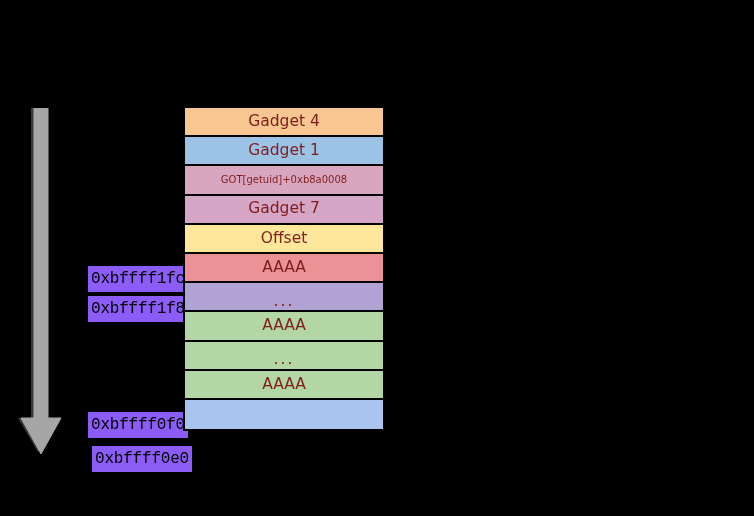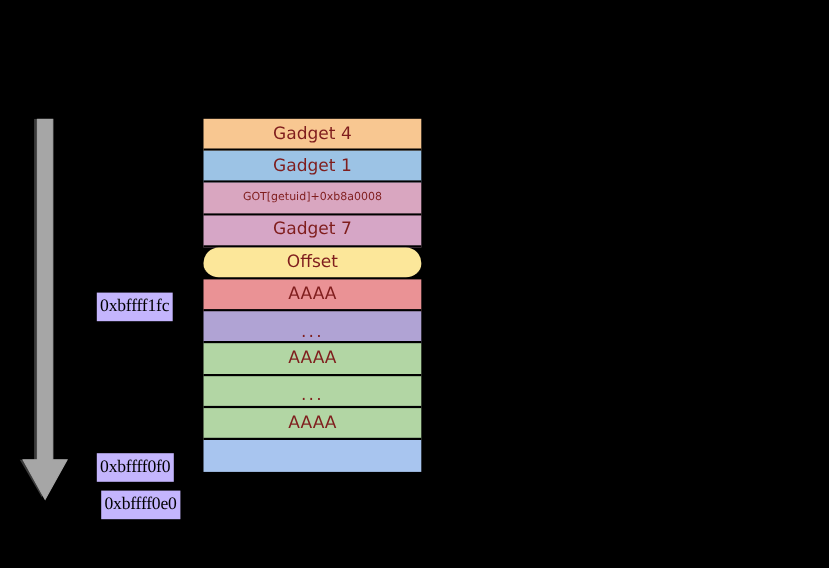--- a/index.html
+++ b/index.html
@@ -44,25 +44,25 @@
     position: absolute;
     left: 0;
     top: 0;
     width: 56px;
     height: 360px;
   }
 
   
   .addr {
     position: absolute;
-    background: #c4b5fd;
+    background: #8b5cf6;
     color: #000000;
     font-size: 16px;
     line-height: 26px;
-    font-family: Liberation Serif, serif;
+    font-family: Liberation Mono, monospace;
     white-space: nowrap;
     padding: 0 3px;
     letter-spacing: -0.2px;
   }
 
   
   .stack {
     position: absolute;
     left: 183px;
     top: 106px;
@@ -111,37 +111,38 @@
   <div class="arrow-wrap">
     <svg class="arrow-shadow" viewBox="0 0 56 360" preserveAspectRatio="none">
       <polygon points="17,0 31,0 31,310 44,310 24,344 4,310 17,310" fill="#3b3b3b"></polygon>
     </svg>
     <svg class="arrow-body" viewBox="0 0 56 360" preserveAspectRatio="none">
       <polygon points="20,0 34,0 34,310 47,310 27,346 7,310 20,310" fill="#a6a6a6" stroke="#a6a6a6" stroke-width="1"></polygon>
     </svg>
   </div>
 
   <div class="addr" style="left:88px; top:266px;">0xbffff1fc</div>
+  <div class="addr" style="left:88px; top:296px;">0xbffff1f8</div>
   <div class="addr" style="left:88px; top:412px;">0xbffff0f0</div>
   <div class="addr" style="left:92px; top:446px;">0xbffff0e0</div>
 
   <div class="stack" id="stack">
       <div class="row" style="background: rgb(248, 199, 145);">
         <span class="label">Gadget 4</span>
       </div>
       <div class="row" style="background: rgb(156, 195, 229);">
         <span class="label">Gadget 1</span>
       </div>
       <div class="row small" style="background: rgb(217, 166, 192);">
         <span class="label">GOT[getuid]+0xb8a0008</span>
       </div>
       <div class="row" style="background: rgb(214, 166, 198);">
         <span class="label">Gadget 7</span>
       </div>
-      <div class="row" style="background: rgb(252, 231, 154); border-radius: 14px;">
+      <div class="row" style="background: rgb(252, 231, 154);">
         <span class="label">Offset</span>
       </div>
       <div class="row" style="background: rgb(234, 146, 149);">
         <span class="label">AAAA</span>
       </div>
       <div class="row ellipsis" style="background: rgb(176, 163, 212);">
         <span class="label">...</span>
       </div>
       <div class="row" style="background: rgb(178, 214, 164);">
         <span class="label">AAAA</span>

